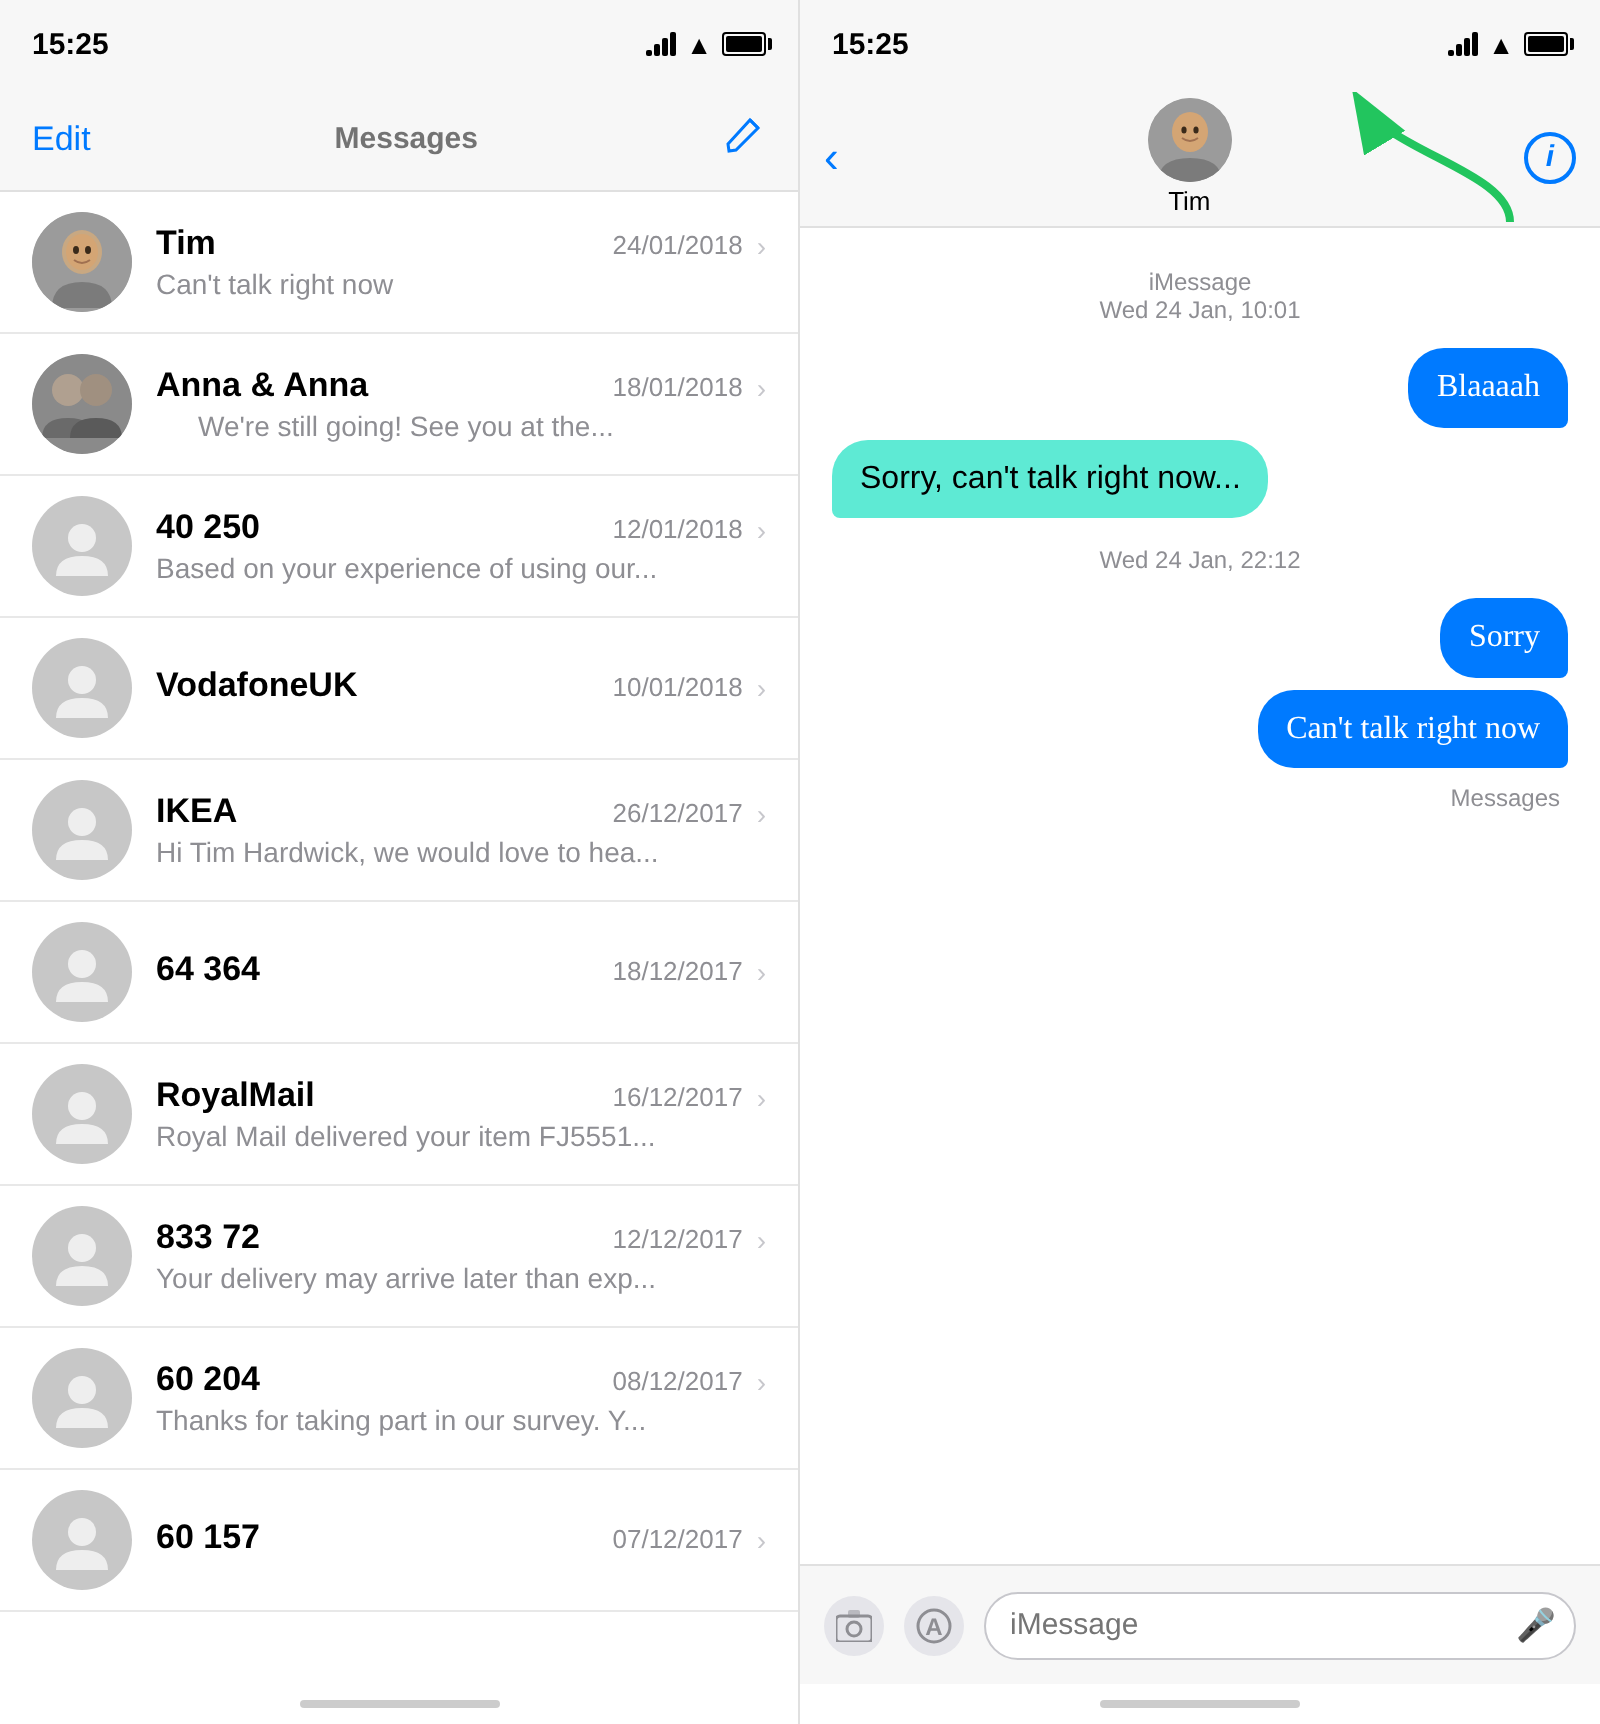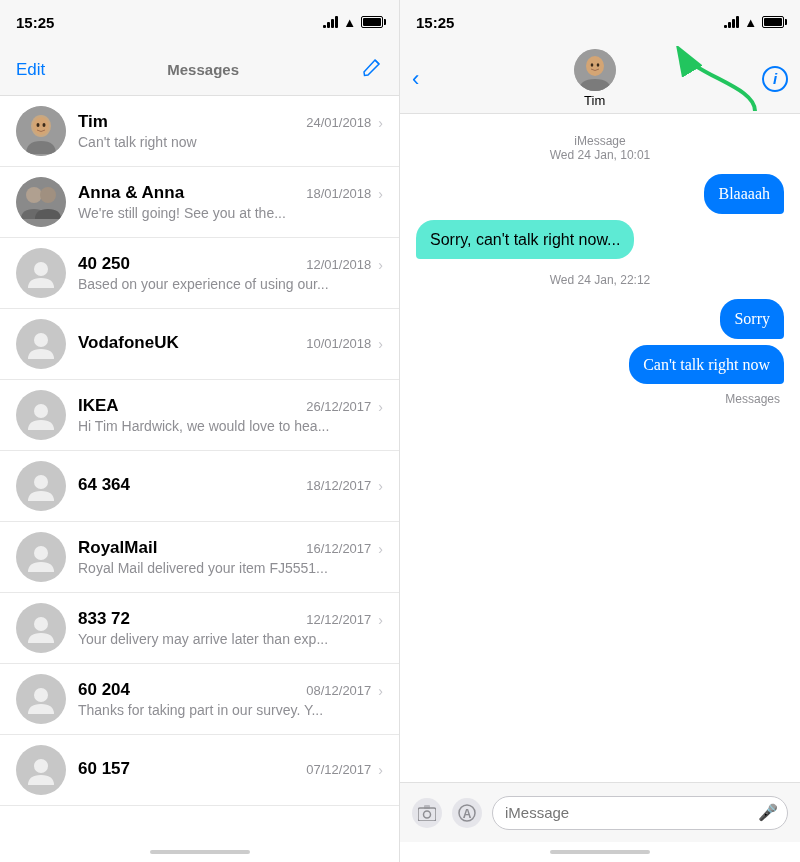--- a/index.html
+++ b/index.html
@@ -469,21 +469,21 @@
           <path d="M19 42 Q19 32 32 32 Q45 32 45 42" fill="#5a5a5a"></path>
         </svg>
       </div>
       <div class="message-content">
         <div class="message-header">
           <span class="message-name">Anna &amp; Anna</span>
           <span class="message-date">
             18/01/2018 <span class="chevron">›</span>
           </span>
         </div>
-        <div class="message-preview" style="font-size:14px;color:#8e8e93;white-space:nowrap;overflow:hidden;text-overflow:ellipsis;">We're still going! See you at the...</div>
+        <div class="message-preview" style="font-size:14px;color:#8e8e93;white-space:nowrap;overflow:hidden;text-overflow:ellipsis;margin-left:21px;">We're still going! See you at the...</div>
       </div>
     </div>
 
     <div class="message-item">
       <div class="avatar-placeholder">
         <svg width="30" height="30" viewBox="0 0 30 30">
           <circle cx="15" cy="11" r="7" fill="#fff" opacity="0.7"></circle>
           <path d="M2 30 Q2 20 15 20 Q28 20 28 30" fill="#fff" opacity="0.7"></path>
         </svg>
       </div>

